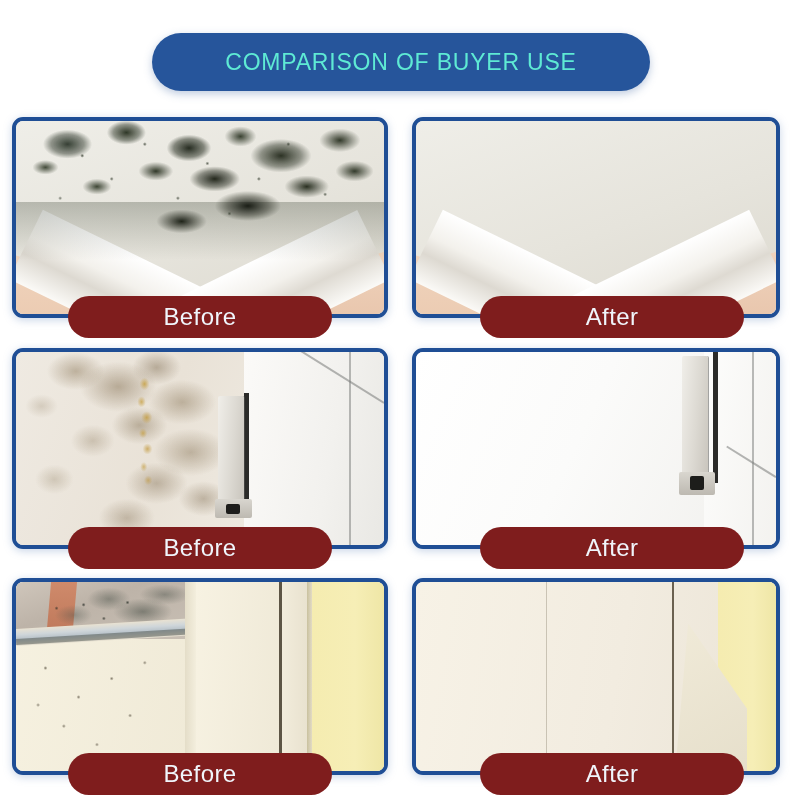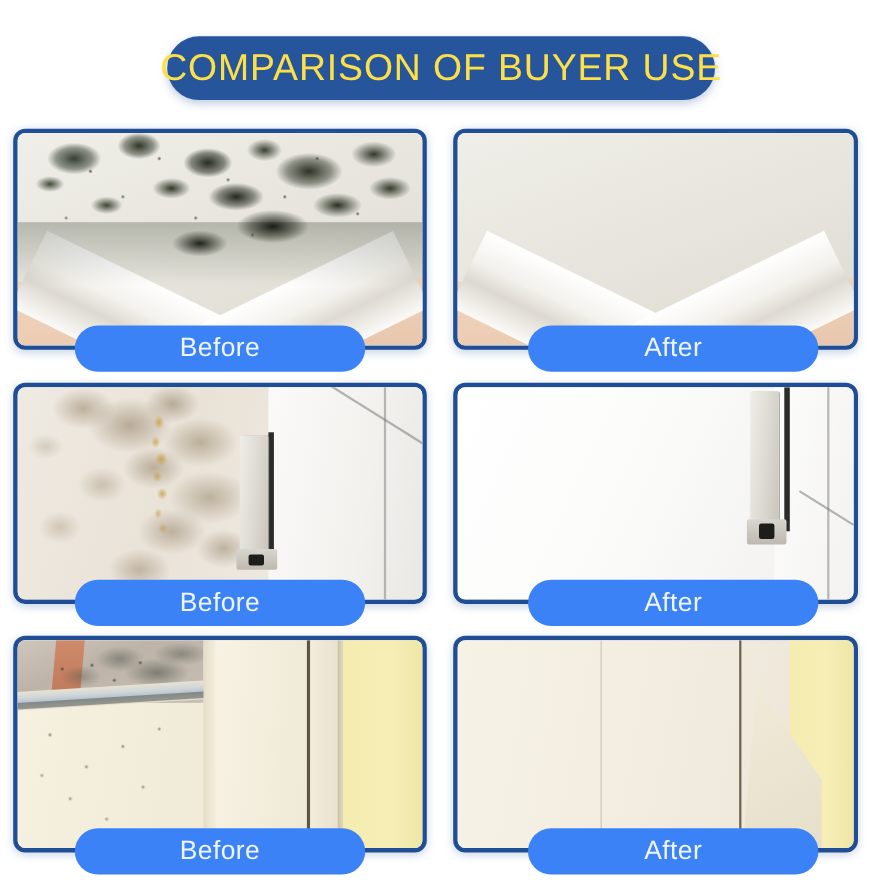--- a/index.html
+++ b/index.html
@@ -23,22 +23,22 @@
     width: 498px;
     height: 58px;
     background: #26559b;
     border-radius: 29px;
     box-shadow: 0 3px 9px rgba(110,140,185,0.45);
     display: flex;
     align-items: center;
     justify-content: center;
   }
   #title-text {
-    color: #fde047;
-    font-size: 34px;
+    color: #5eead4;
+    font-size: 23px;
     letter-spacing: 0.8px;
     white-space: nowrap;
   }
 
   
   #grid {
     position: absolute;
     left: 0;
     top: 0;
     width: 800px;
@@ -58,21 +58,21 @@
     border-radius: 7px;
     overflow: hidden;
   }
   .layer { position: absolute; inset: 0; }
 
   
   .label-pill {
     position: absolute;
     height: 42px;
     border-radius: 21px;
-    background: #3b82f6;
+    background: #7f1d1d;
     display: flex;
     align-items: center;
     justify-content: center;
     z-index: 6;
   }
   .label-pill span {
     color: #f0f5fb;
     font-size: 24px;
     letter-spacing: 0.4px;
     white-space: nowrap;

